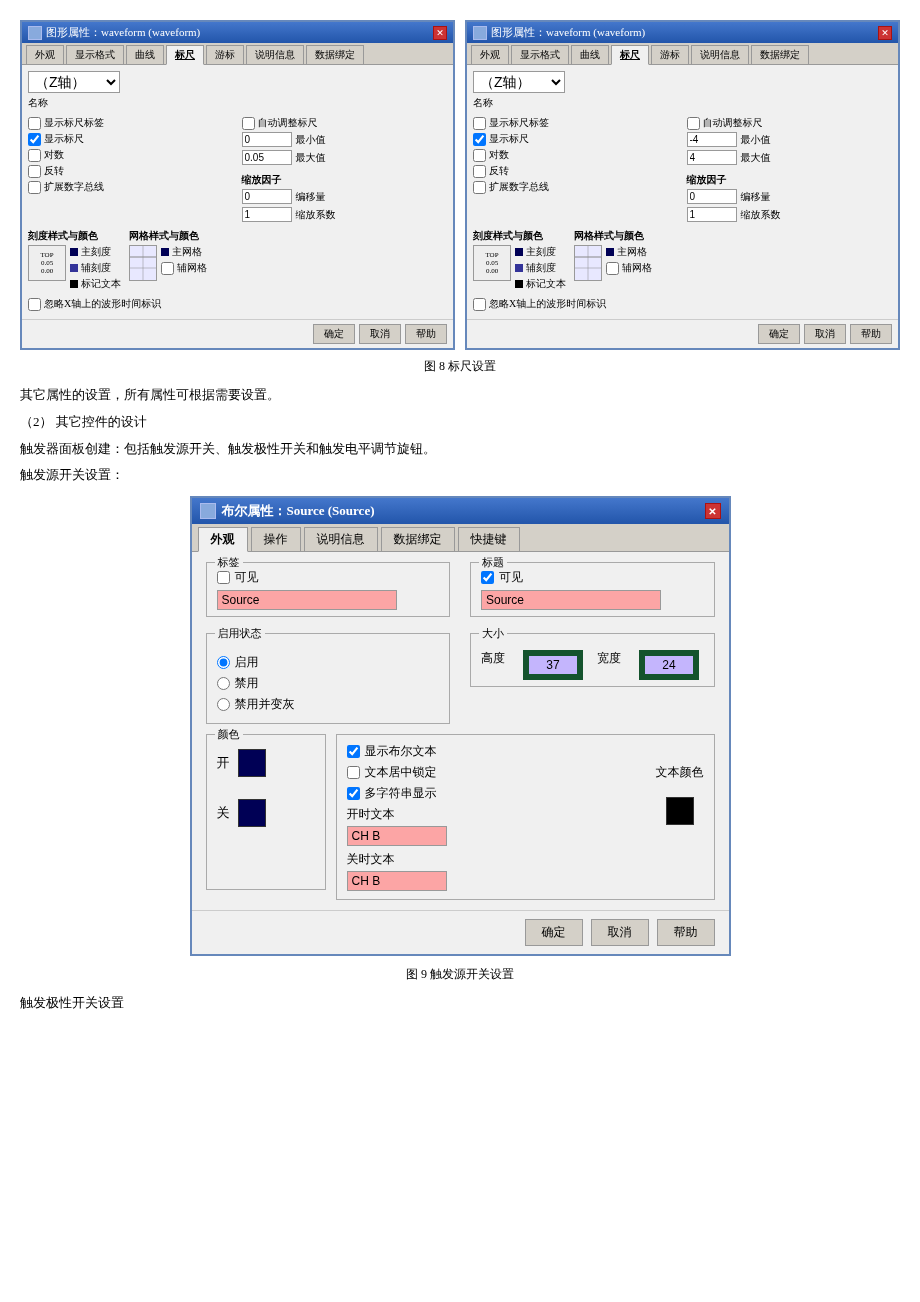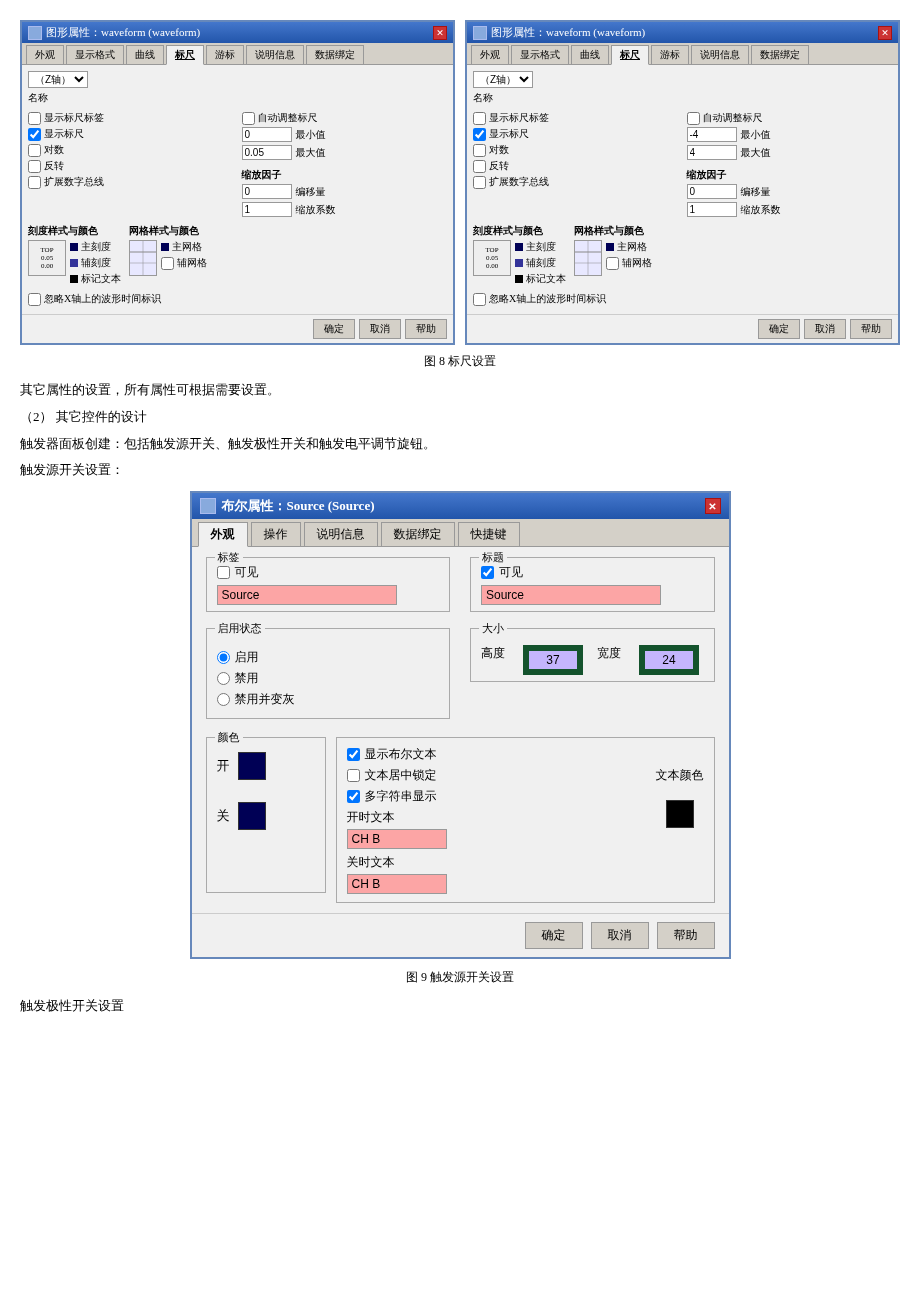--- a/index.html
+++ b/index.html
@@ -110,22 +110,22 @@
 
     .form-label {
       font-size: 10px;
       white-space: nowrap;
     }
 
     .form-select {
       border: 1px solid #999;
       background: white;
       padding: 1px 2px;
-      font-size: 10px;
-      width: 60px;
+      font-size: 14px;
+      width: 92px;
     }
 
     .form-input-small {
       border: 1px solid #999;
       background: white;
       padding: 1px 2px;
       font-size: 10px;
       width: 50px;
     }
 
@@ -742,21 +742,21 @@
               </div>
               <div class="size-field">
                 <span class="size-label">宽度</span>
                 <input class="source-input-small" type="text" value="24" style="">
               </div>
             </div>
           </div>
         </div>
       </div>
 
-      <div style="display:flex;gap:10px;margin-top:8px;">
+      <div style="display:flex;gap:10px;">
 
         <div class="source-group" style="width:120px;flex-shrink:0;">
           <div class="source-group-title">颜色</div>
           <div style="height:8px;"></div>
           <div class="open-close-row">
             <span>开</span>
             <span class="color-block-large"></span>
           </div>
           <div style="height:16px;"></div>
           <div class="open-close-row">

